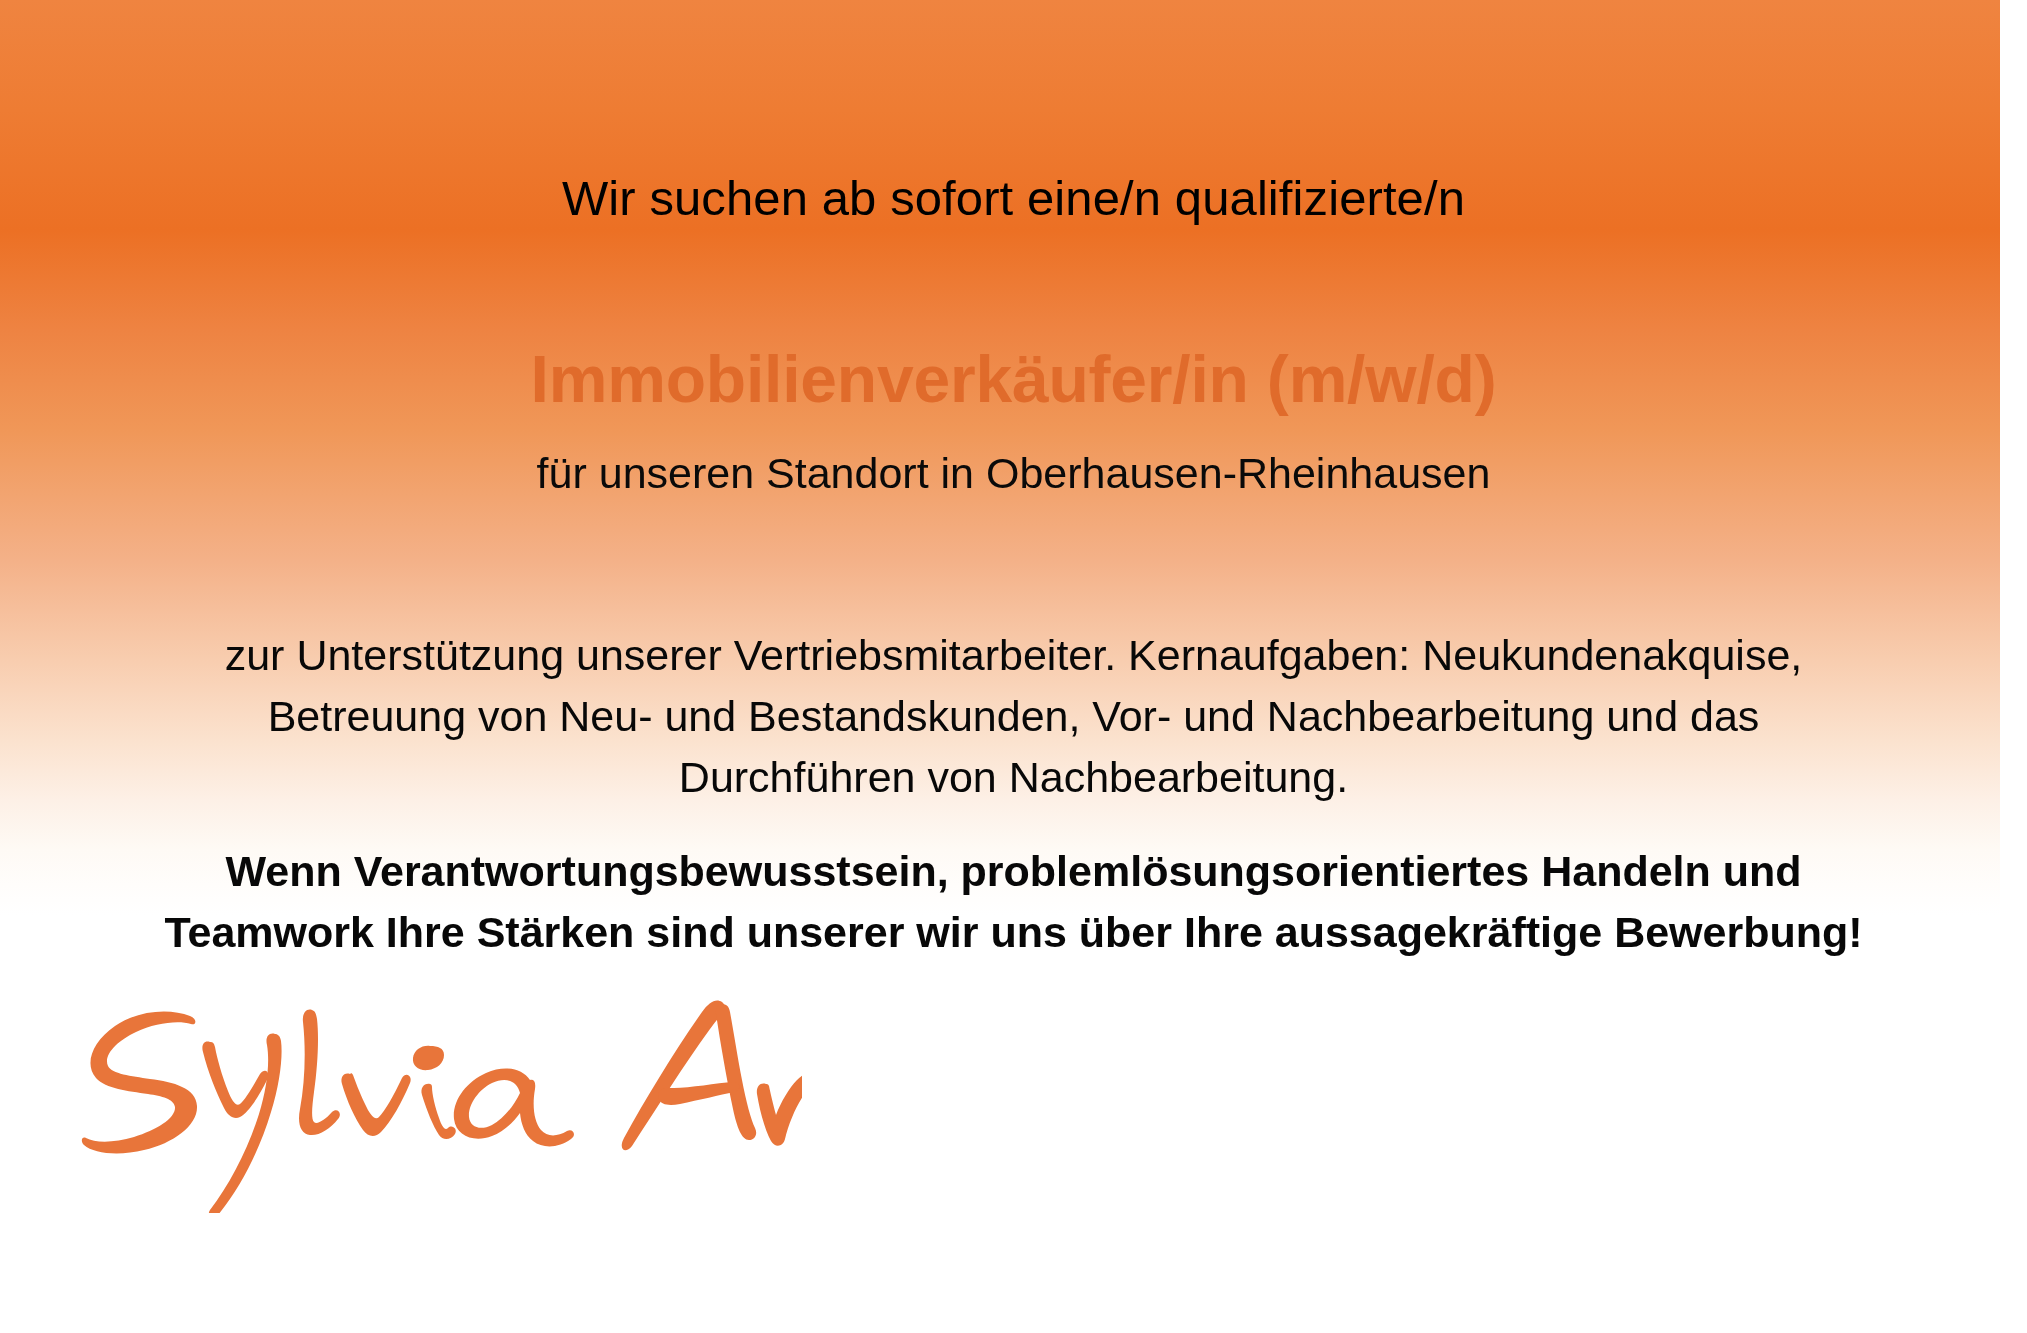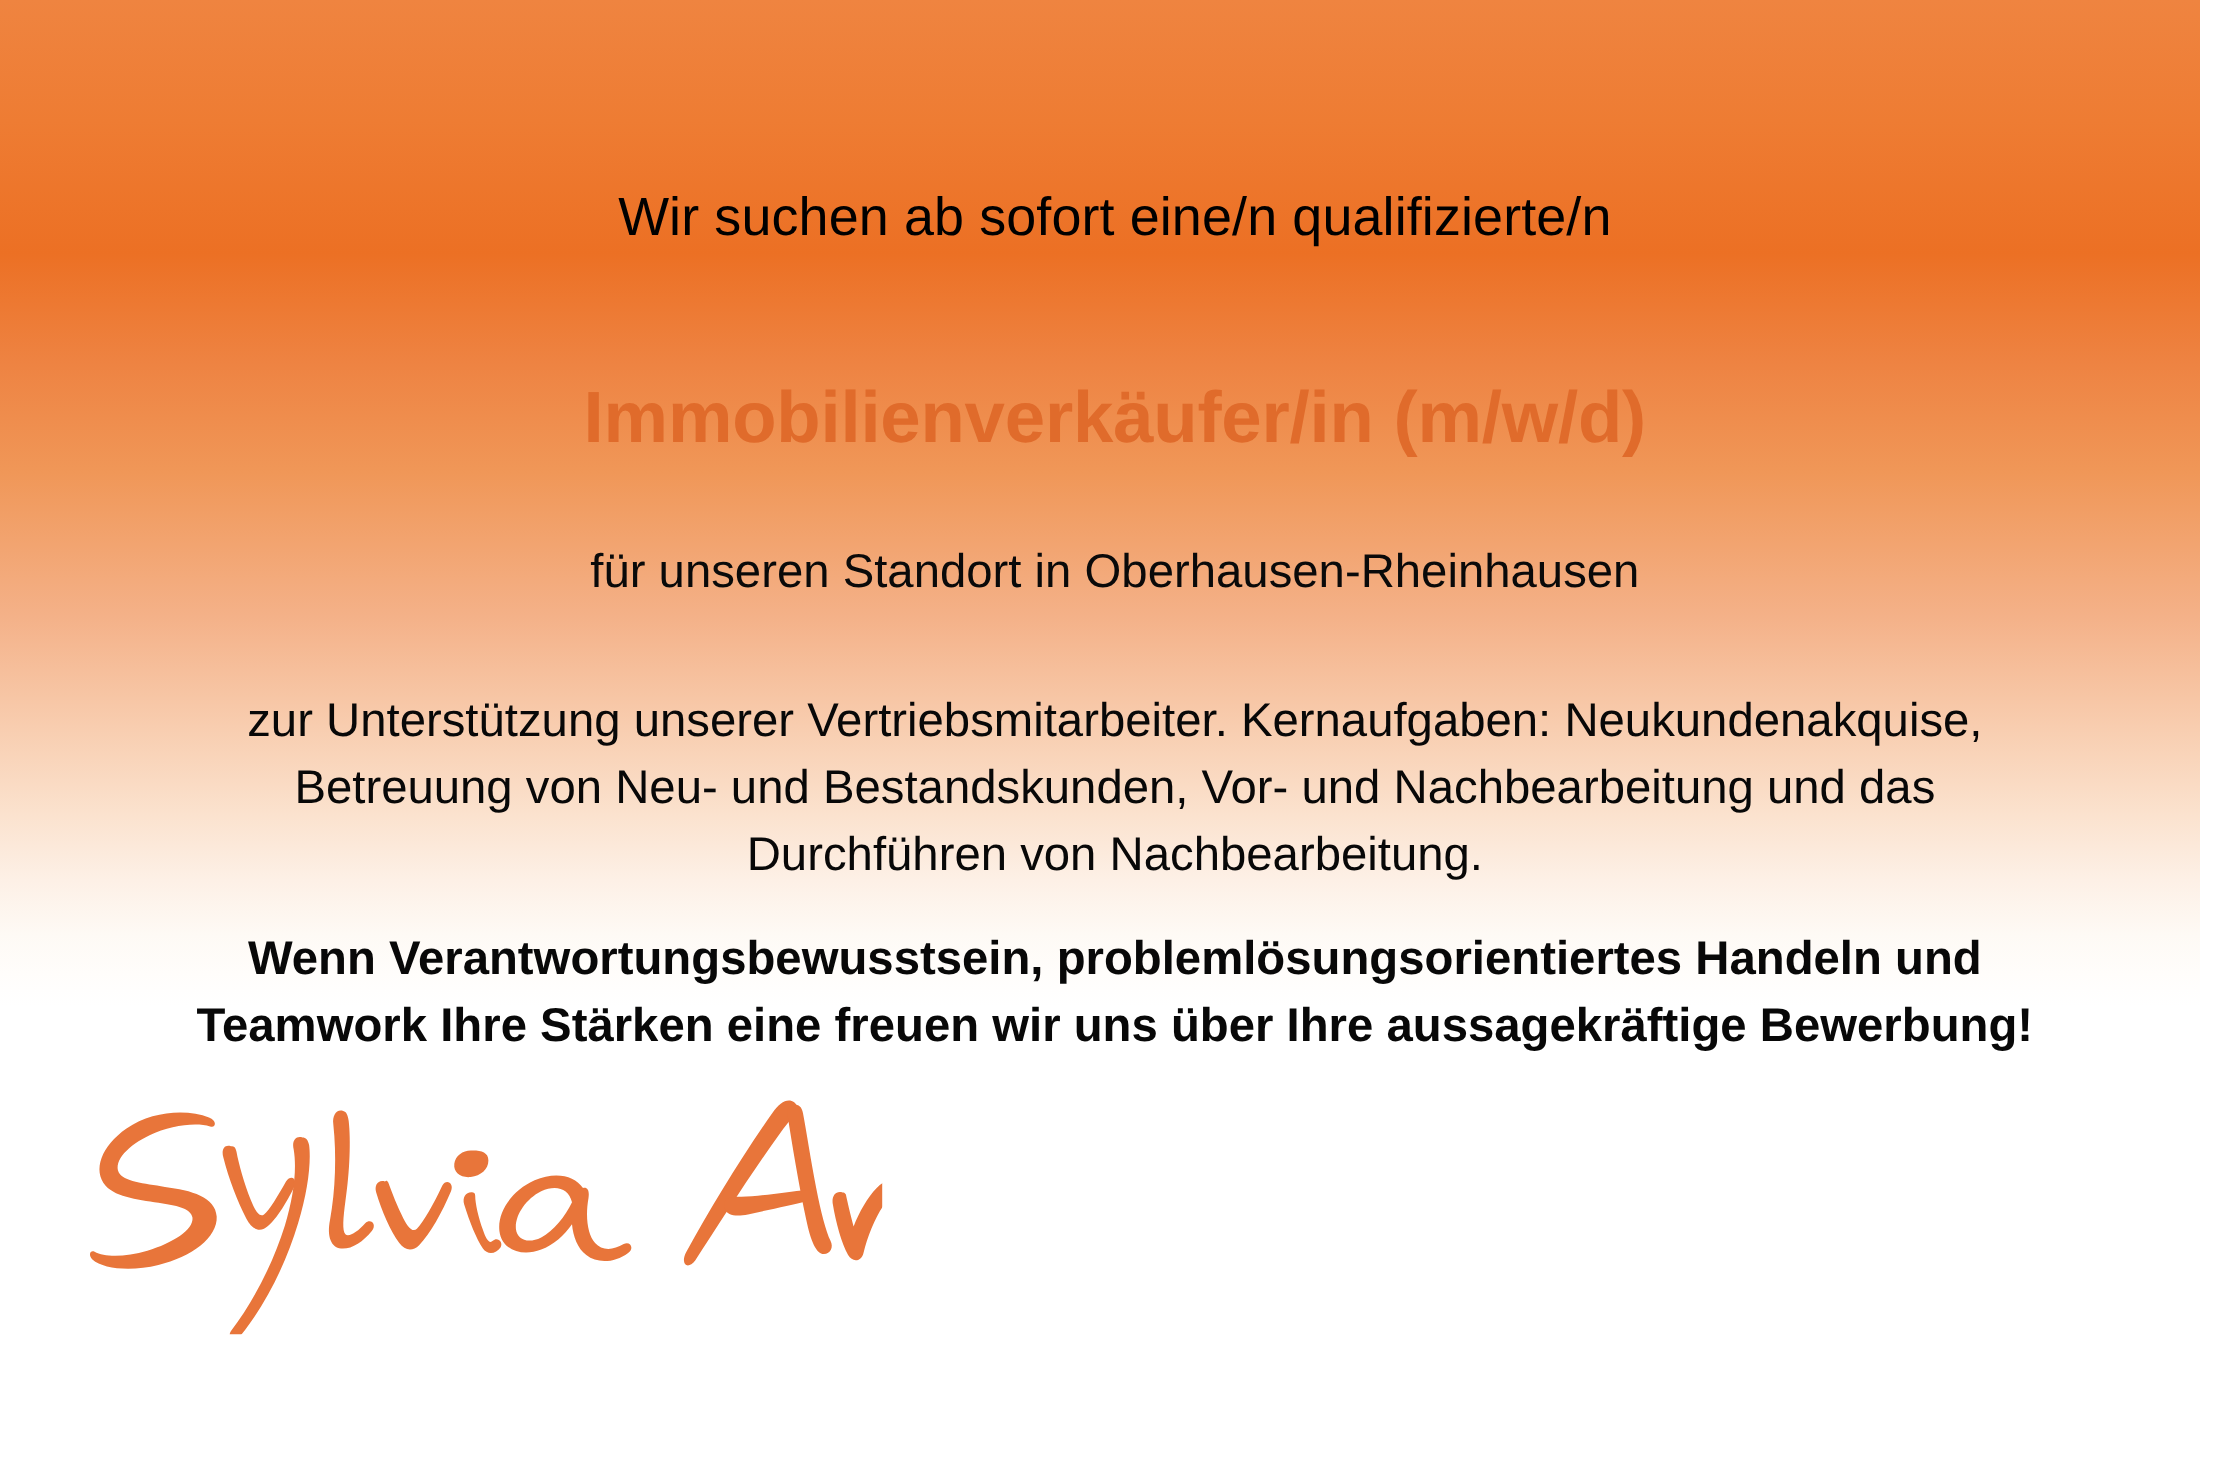--- a/index.html
+++ b/index.html
@@ -62,21 +62,20 @@
     font-weight: bold;
     color: #e06b2b;
     letter-spacing: -0.2px;
   }
 
   .job-location {
     top: 447px;
     font-size: 43px;
     line-height: 52px;
     color: #0a0a0a;
-    margin-top: 47px;
   }
 
   .para-1 {
     top: 587px;
     font-size: 43px;
     line-height: 61px;
     color: #080808;
     margin-top: 38px;
   }
 
@@ -120,21 +119,21 @@
   <div class="centerwrap job-location">für unseren Standort in Oberhausen-Rheinhausen</div>
 
   <div class="centerwrap para-1">
     <span class="para-line">zur Unterstützung unserer Vertriebsmitarbeiter. Kernaufgaben: Neukundenakquise,</span>
     <span class="para-line">Betreuung von Neu- und Bestandskunden, Vor- und Nachbearbeitung und das</span>
     <span class="para-line">Durchführen von Nachbearbeitung.</span>
   </div>
 
   <div class="centerwrap para-2">
     <span class="para-line">Wenn Verantwortungsbewusstsein, problemlösungsorientiertes Handeln und</span>
-    <span class="para-line">Teamwork Ihre Stärken eine freuen wir uns über Ihre aussagekräftige Bewerbung!</span>
+    <span class="para-line">Teamwork Ihre Stärken sind unserer wir uns über Ihre aussagekräftige Bewerbung!</span>
   </div>
 
   <div id="logo-block">
 
     <div id="signature" role="img" aria-label="Sylvia Ams">
       <svg viewBox="0 0 740 225" xmlns="http://www.w3.org/2000/svg" aria-hidden="true">
         <g fill="#e8753a">
 
           <path d="M128 28 C108 20, 76 22, 53 38 C30 54, 22 76, 34 90 C44 101, 66 103, 86 106
                    C100 108, 112 111, 113 119 C114 130, 95 142, 72 149 C52 155, 33 155, 24 150

